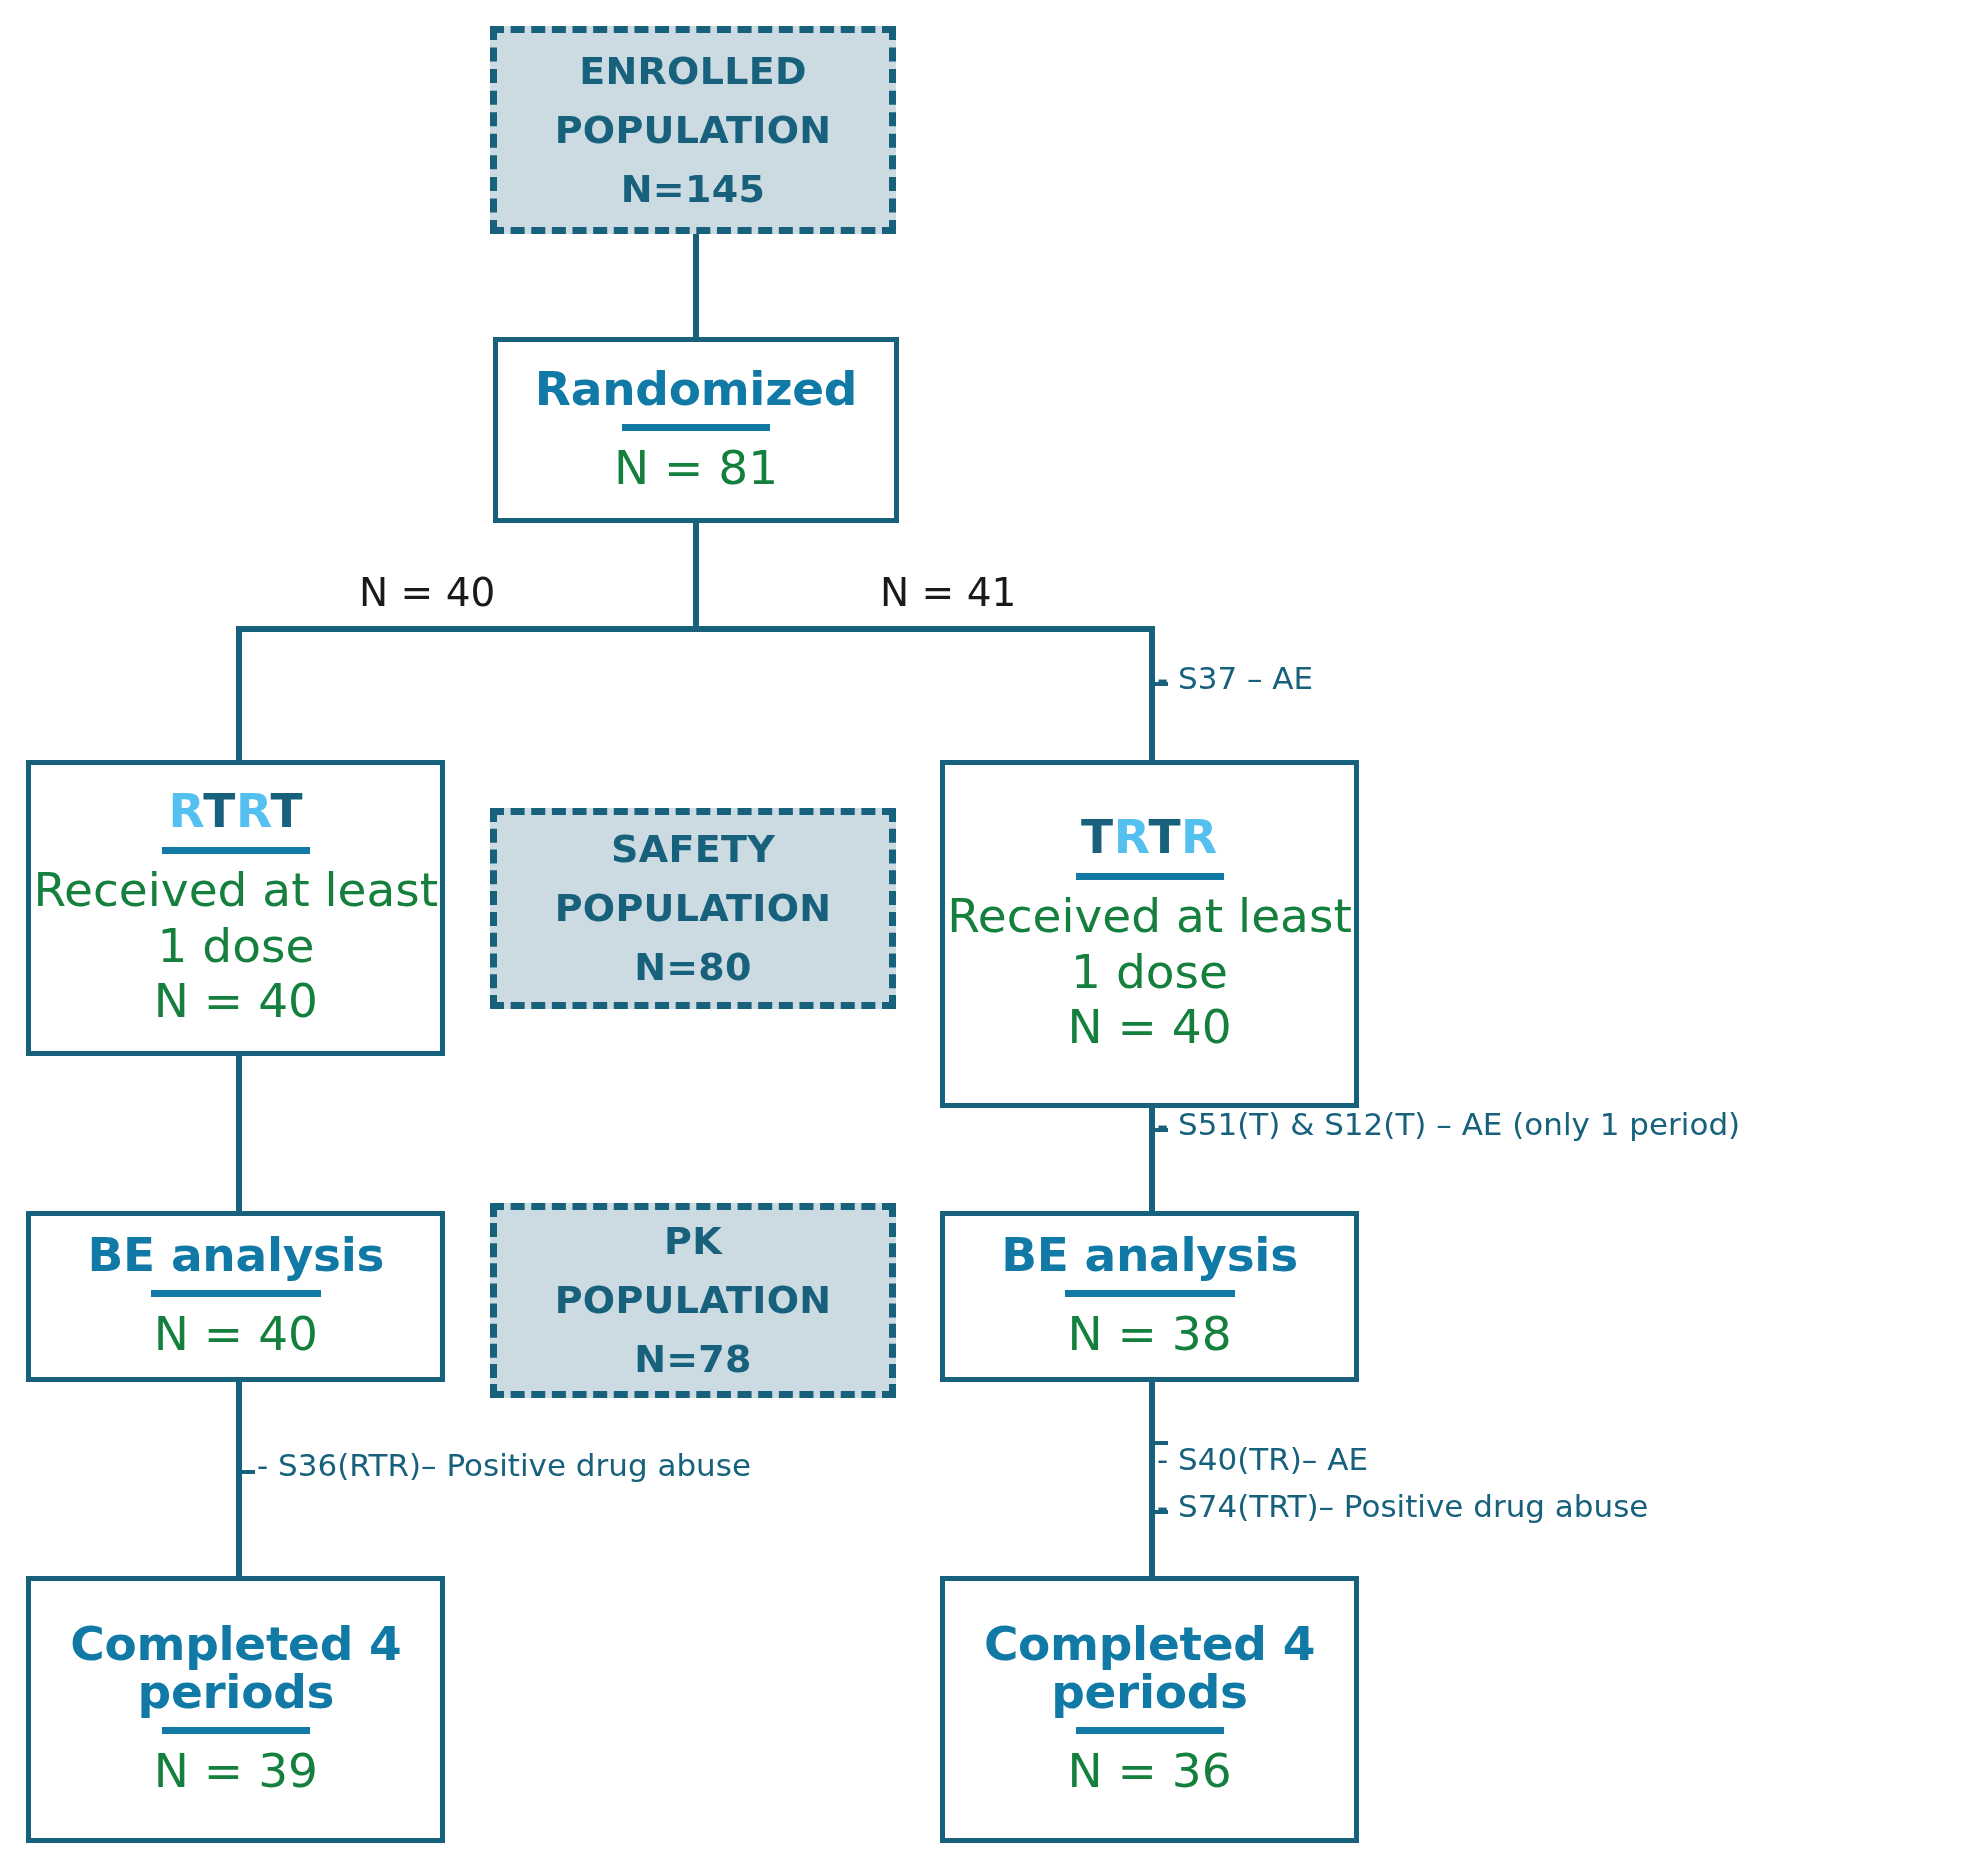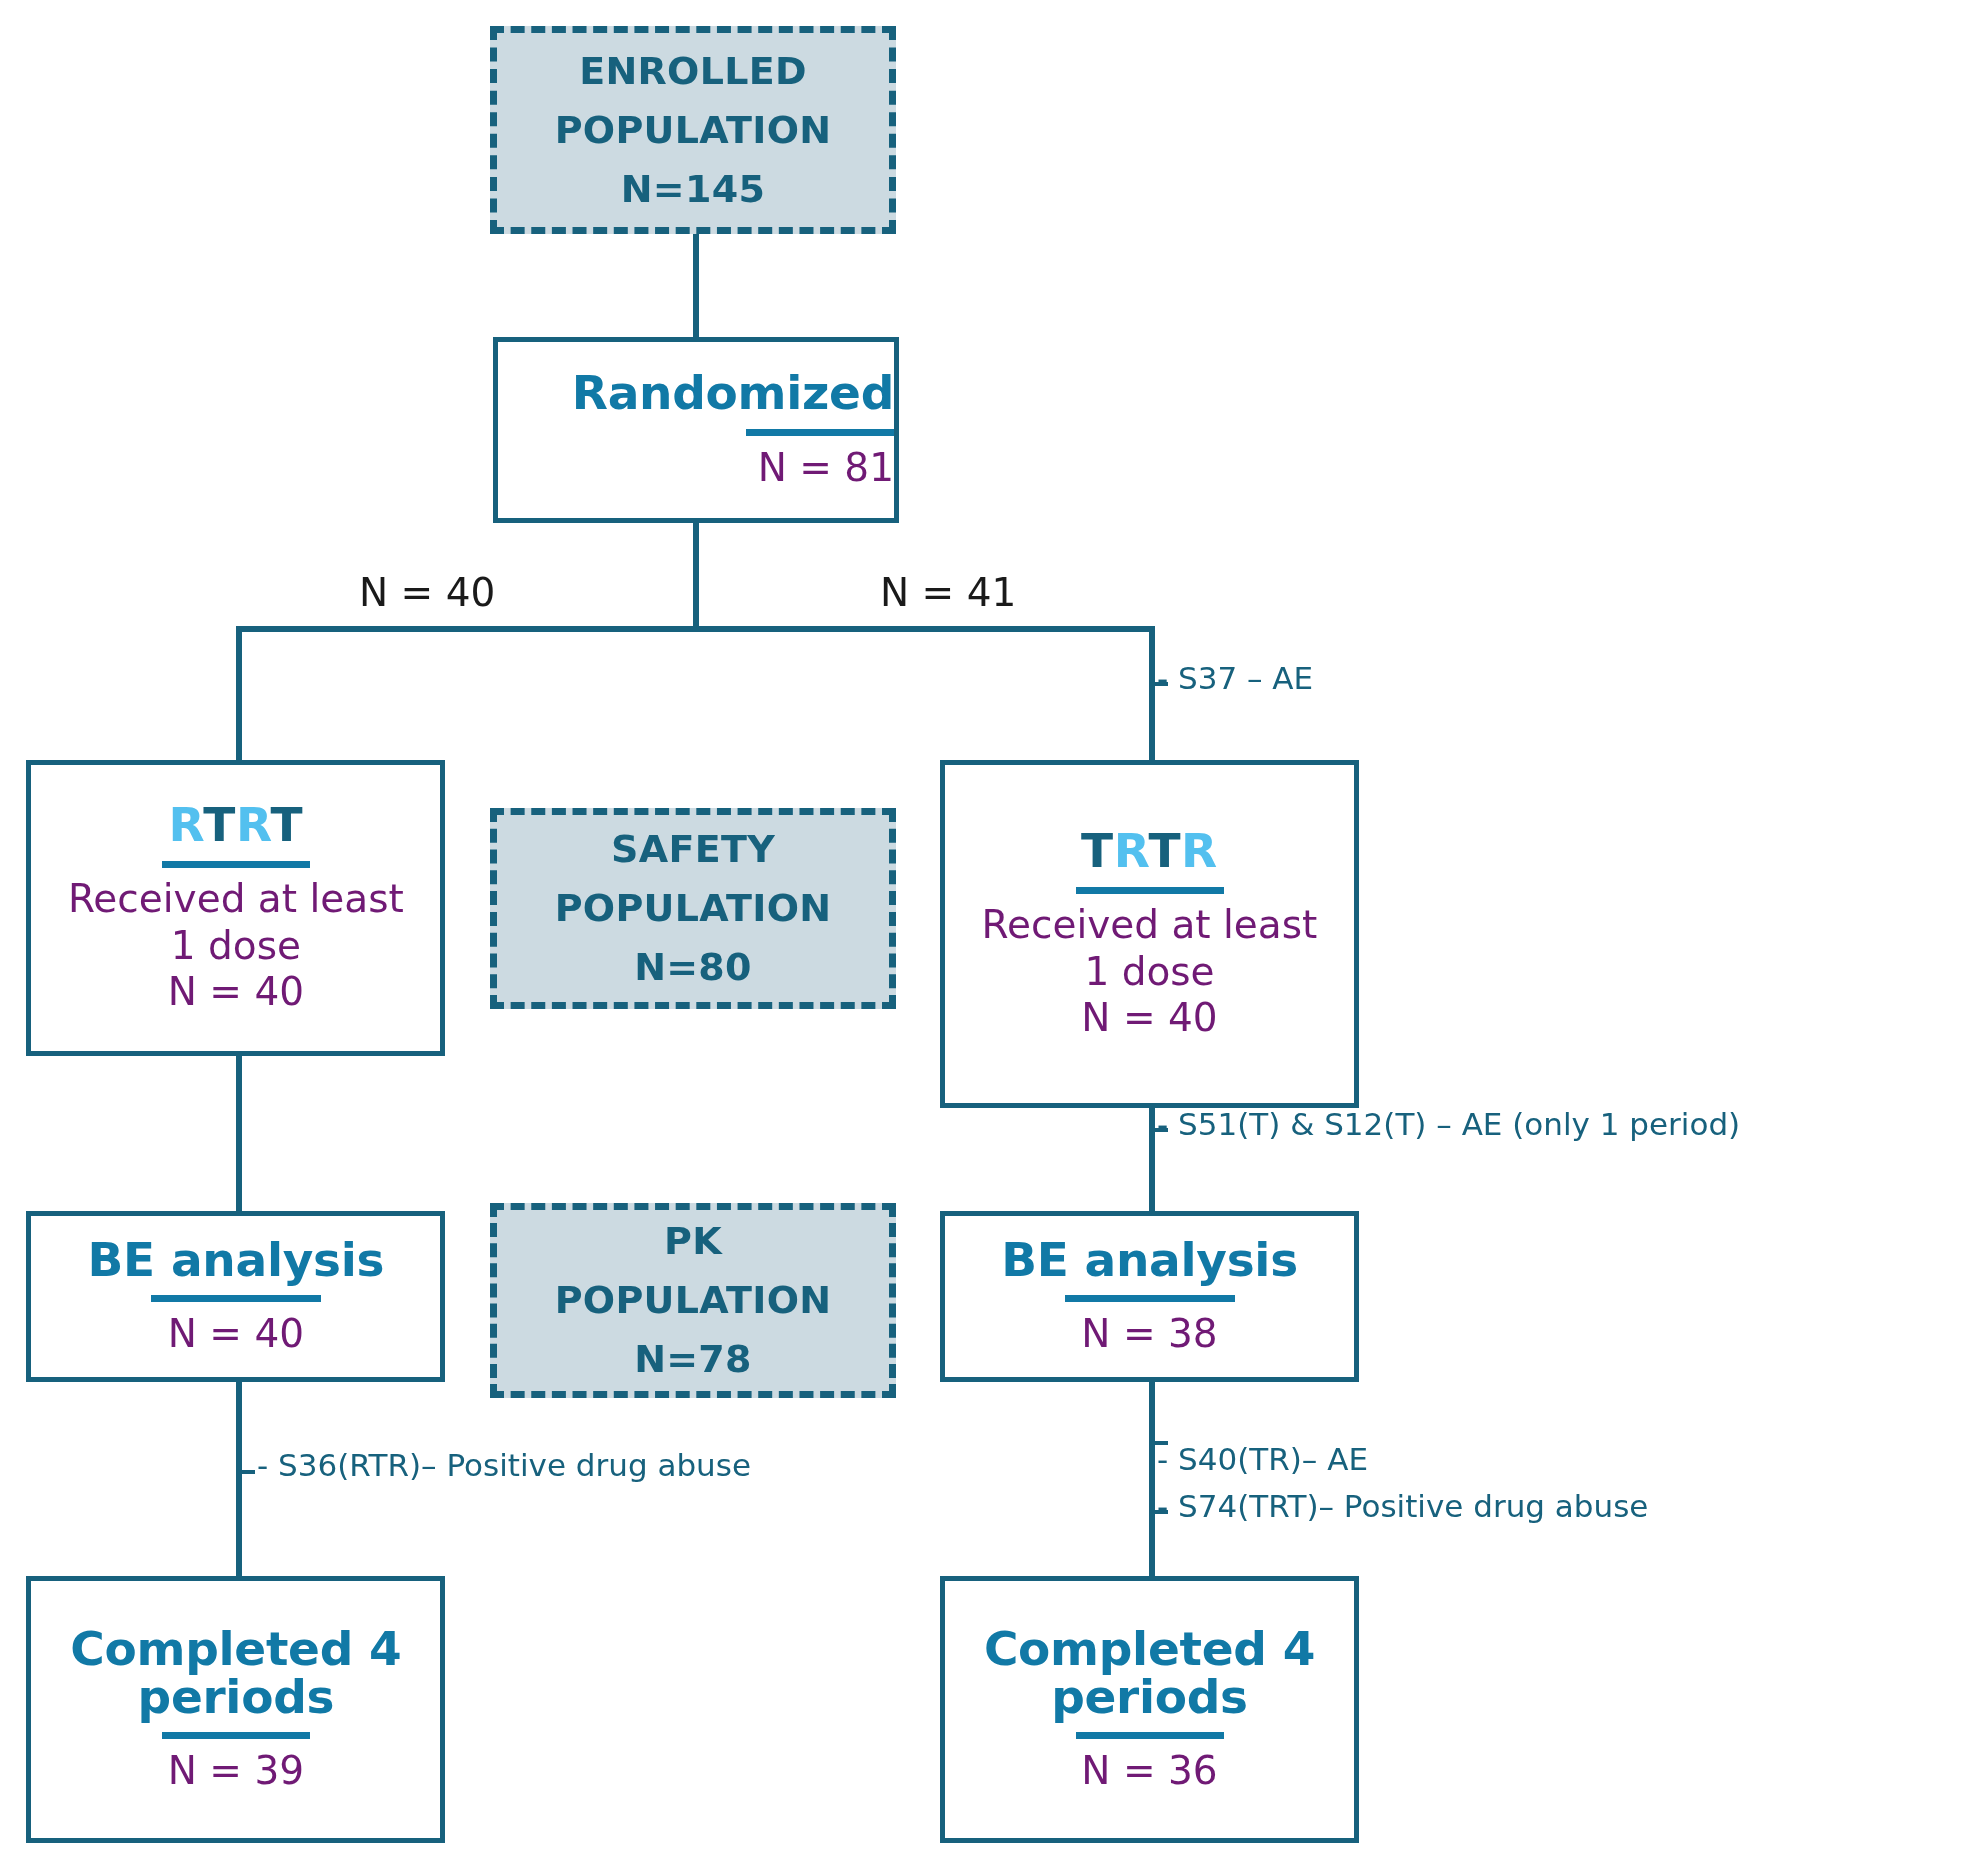--- a/index.html
+++ b/index.html
@@ -61,22 +61,22 @@
 
   .rule{
     width:148px;
     height:7px;
     background:#1179a6;
     margin:11.3px 0 8.8px 0;
   }
   .rule.w270{width:170px;}
 
   .body-black{
-    color:#701a75;
-    font-size:39px;
+    color:#15803d;
+    font-size:47px;
     line-height:1.18;
     white-space:pre-line;
     font-weight:400;
   }
 
   
   .vline{position:absolute;background:#17617d;width:5.7px;}
   .hline{position:absolute;background:#17617d;height:5.7px;}
   .tick{position:absolute;background:#17617d;height:4.4px;width:19px;}
 
@@ -124,21 +124,21 @@
   <div class="vline" style="left:1149px;top:1381px;height:195px;"></div>
   <div class="tick" style="left:1149px;top:1441px;"></div>
   <div class="tick" style="left:1149px;top:1510px;"></div>
 
   <div class="node shaded" style="left:490px;top:26.4px;width:406px;height:208px;">
     <div class="shaded-title">ENROLLED</div>
     <div class="shaded-title">POPULATION</div>
     <div class="shaded-title">N=145</div>
   </div>
 
-  <div class="node" style="left:493px;top:337px;width:406px;height:186px;align-items:flex-end;">
+  <div class="node" style="left:493px;top:337px;width:406px;height:186px;">
     <div class="title-blue">Randomized</div>
     <div class="rule"></div>
     <div class="body-black">N = 81</div>
   </div>
 
   <div class="lbl-black" style="left:359px;top:570px;">N = 40</div>
   <div class="lbl-black" style="left:880px;top:570px;">N = 41</div>
 
   <div class="lbl-teal" style="left:1157px;top:660px;">- S37 – AE</div>
 

